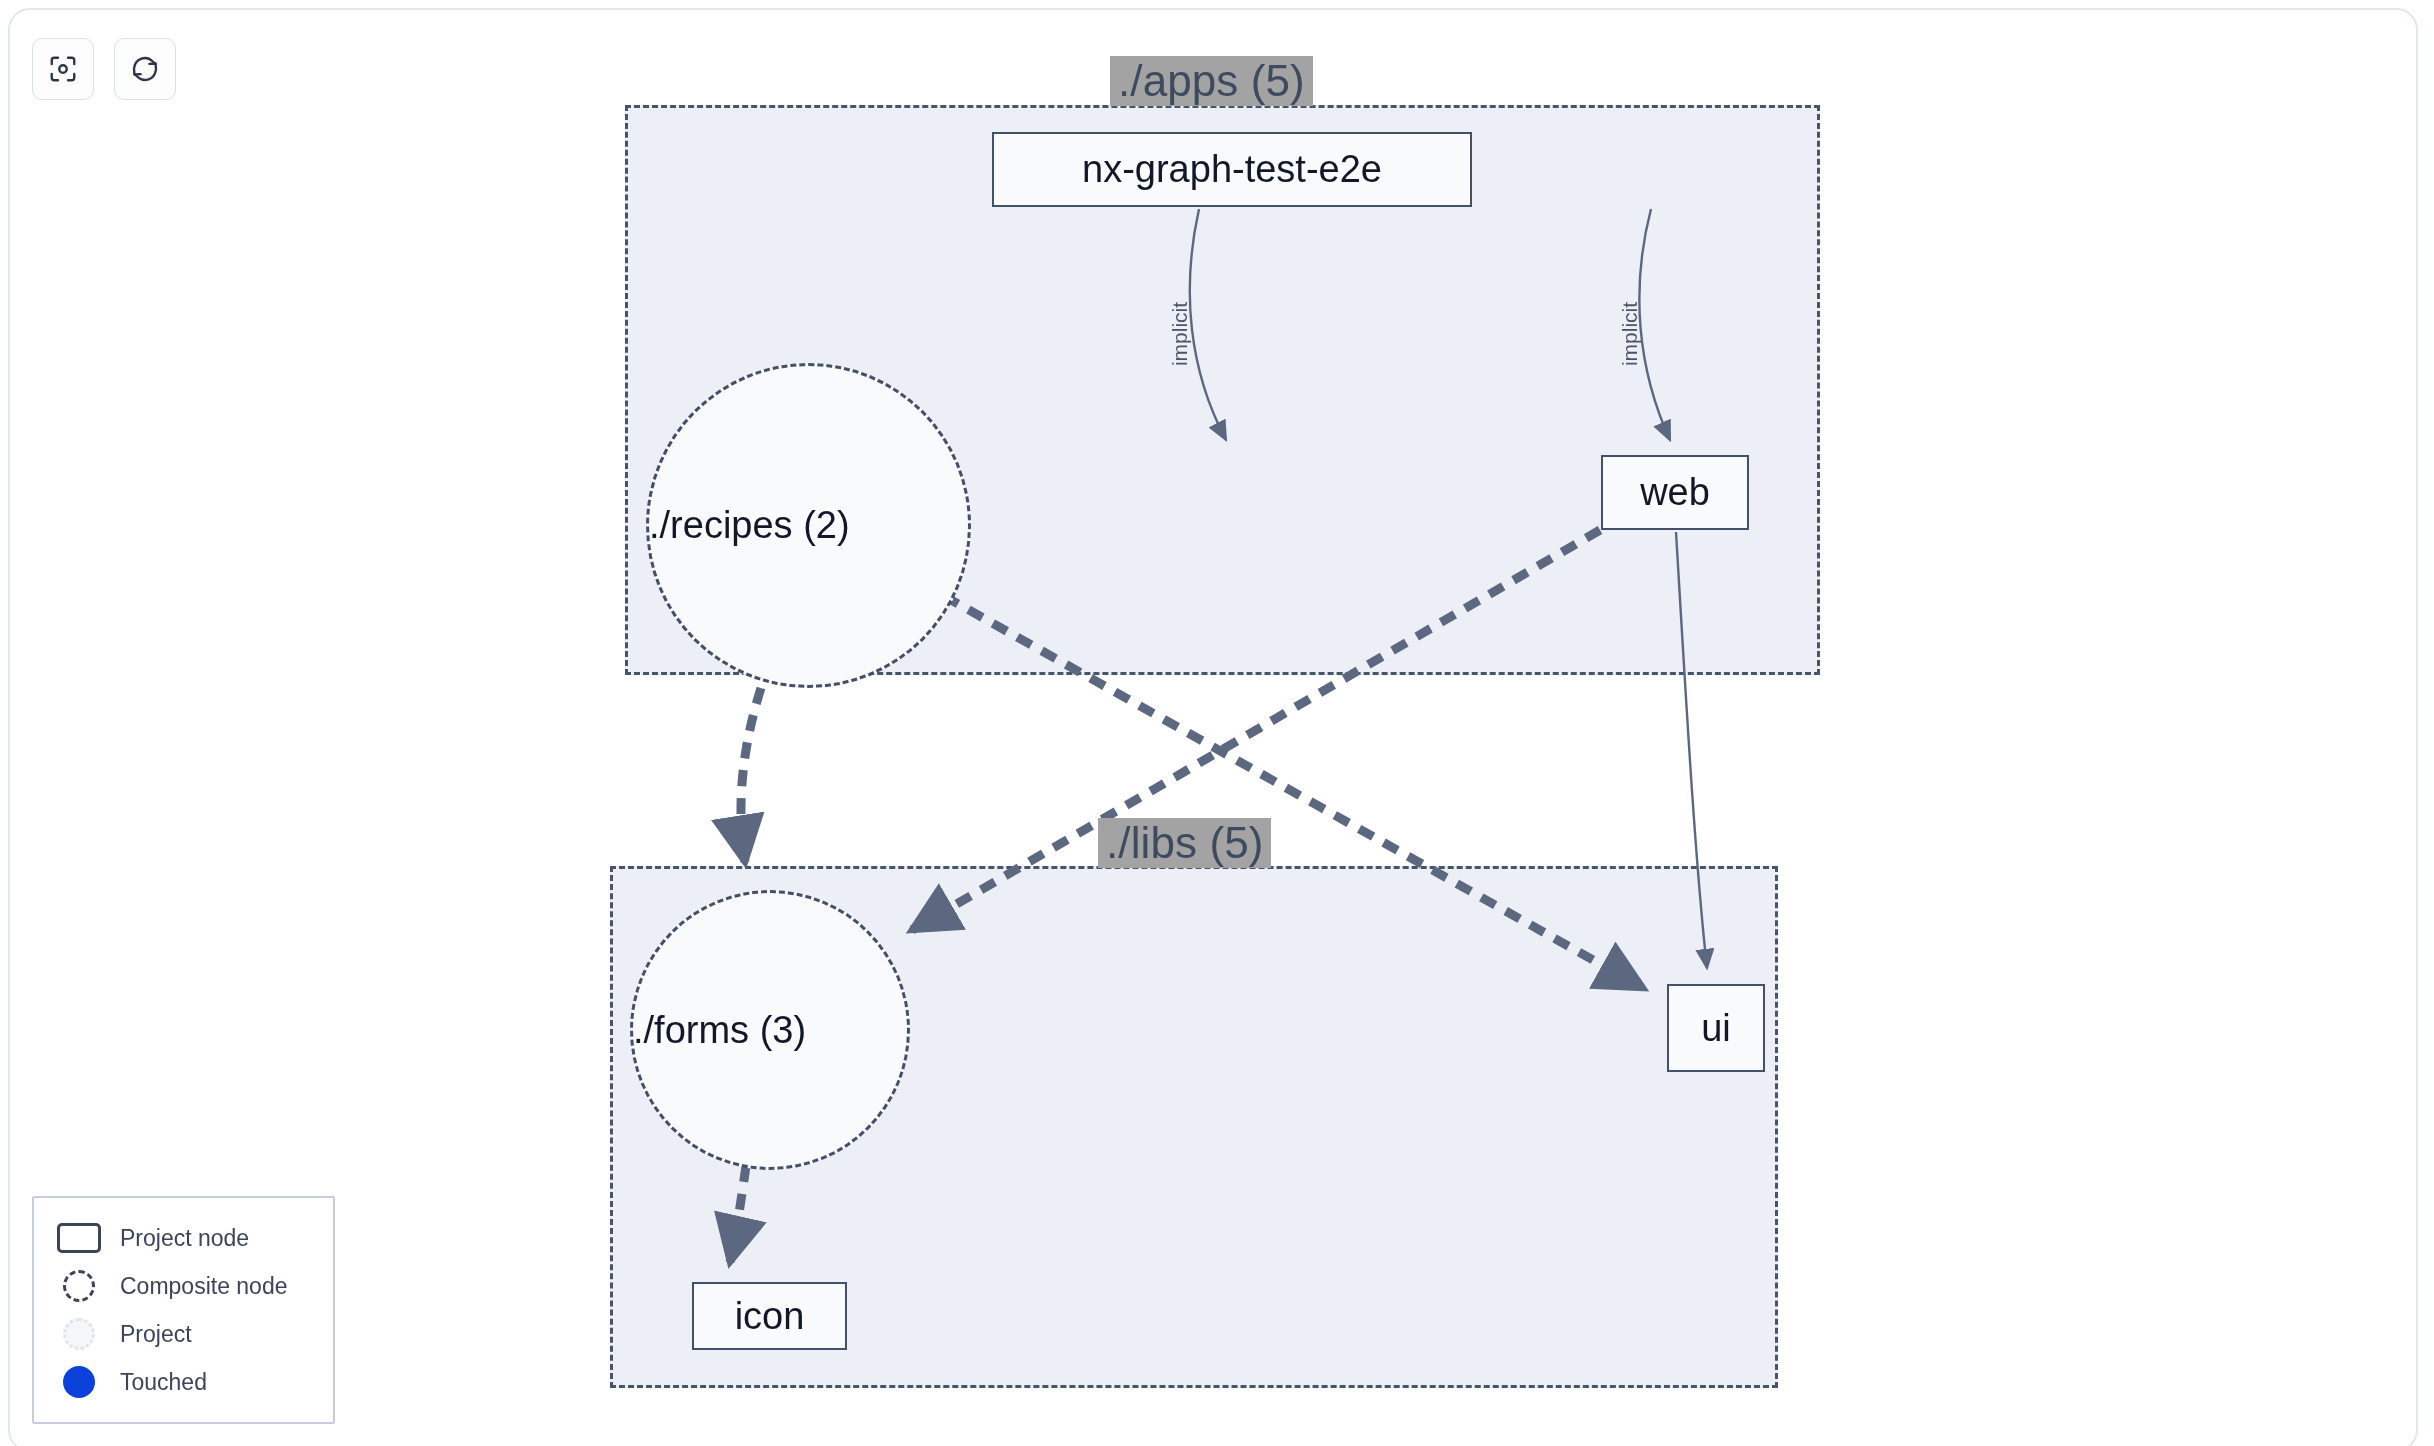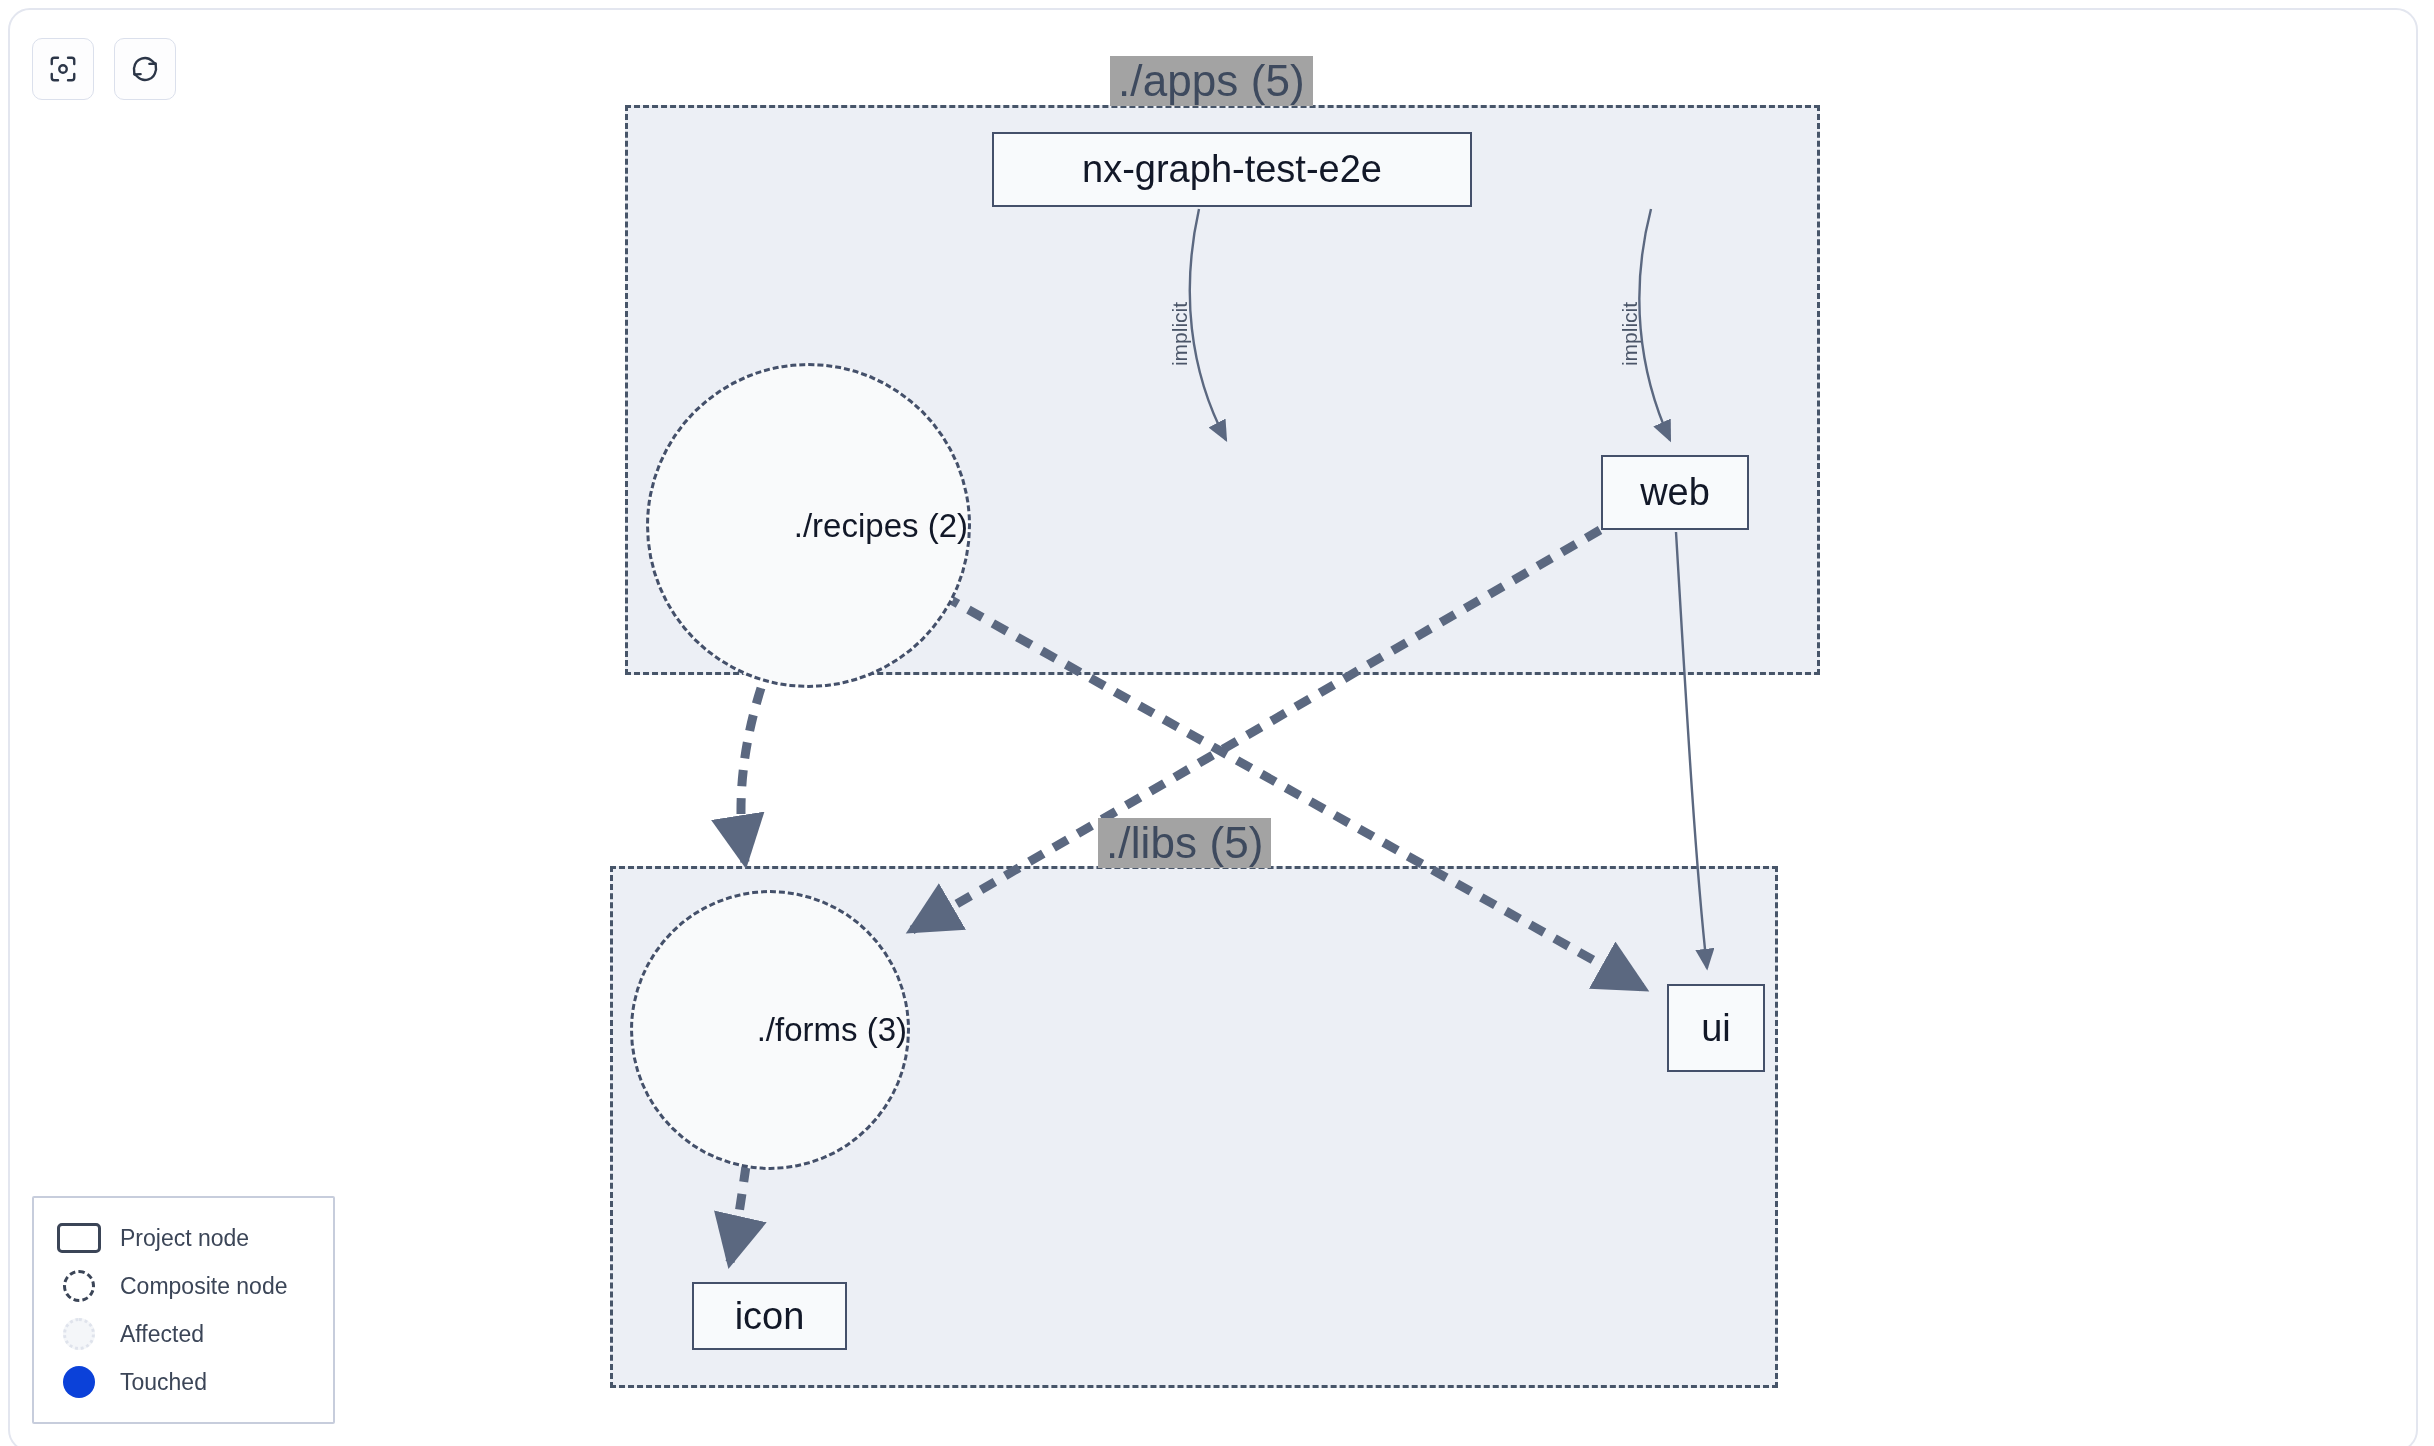--- a/index.html
+++ b/index.html
@@ -103,26 +103,26 @@
     cursor: pointer;
     white-space: nowrap;
   }
 
   .composite {
     position: absolute;
     z-index: 22;
     box-sizing: border-box;
     display: flex;
     align-items: center;
-    justify-content: flex-end;
+    justify-content: flex-start;
     background: #f9fafb;
     border: 3px dashed #44506a;
     border-radius: 50%;
     color: #121828;
-    font-size: 33px;
+    font-size: 38px;
     cursor: pointer;
     white-space: nowrap;
   }
 
   
   .edge-label {
     position: absolute;
     z-index: 26;
     font-size: 21px;
     color: #4a5568;
@@ -293,21 +293,21 @@
     <div class="legend-row">
       <span class="legend-swatch">
         <span class="sw-composite"></span>
       </span>
       <span class="legend-text">Composite node</span>
     </div>
     <div class="legend-row">
       <span class="legend-swatch">
         <span class="sw-affected"></span>
       </span>
-      <span class="legend-text">Affected</span>
+      <span class="legend-text">Project</span>
     </div>
     <div class="legend-row">
       <span class="legend-swatch">
         <span class="sw-touched"></span>
       </span>
       <span class="legend-text">Touched</span>
     </div>
   </div>
 
 </div>

